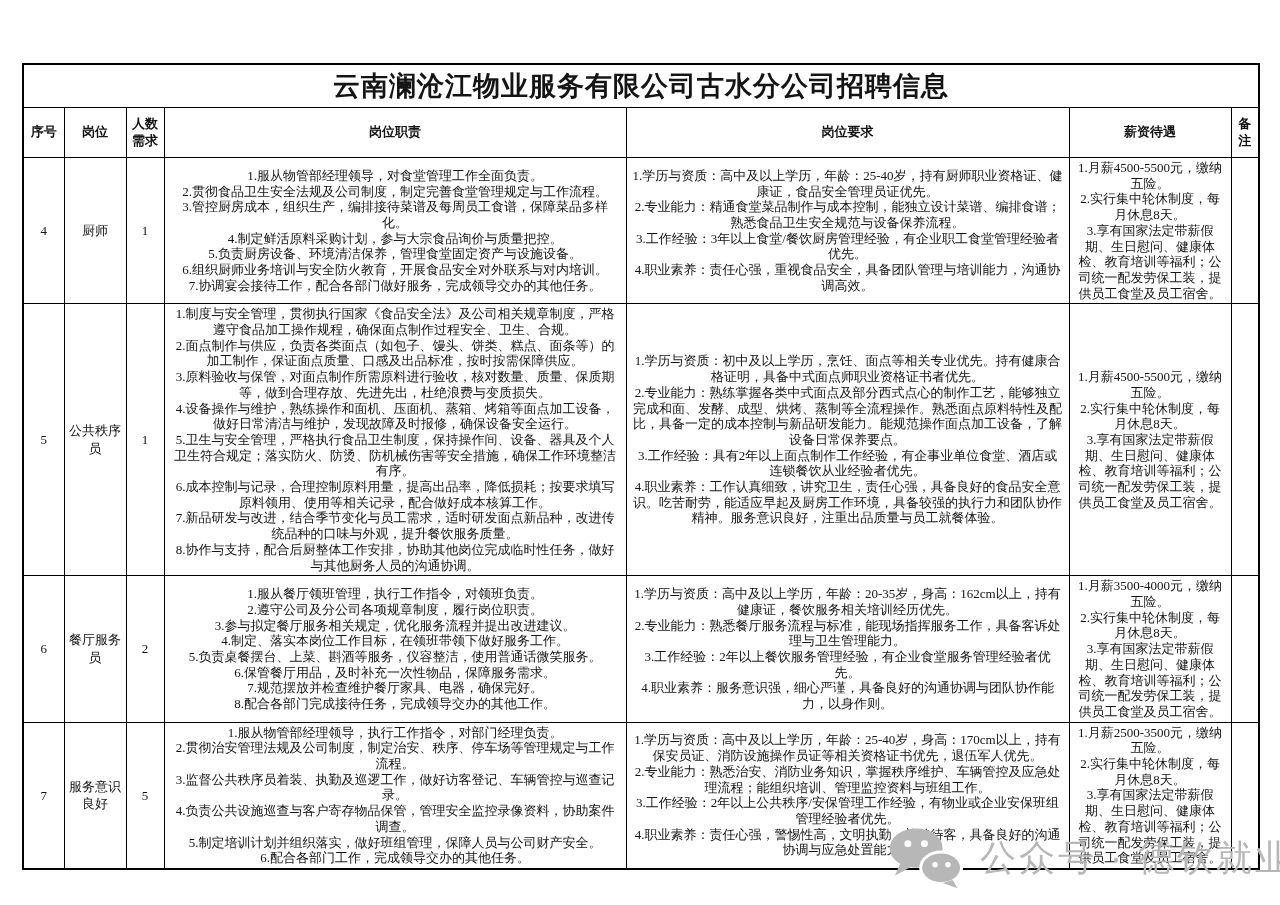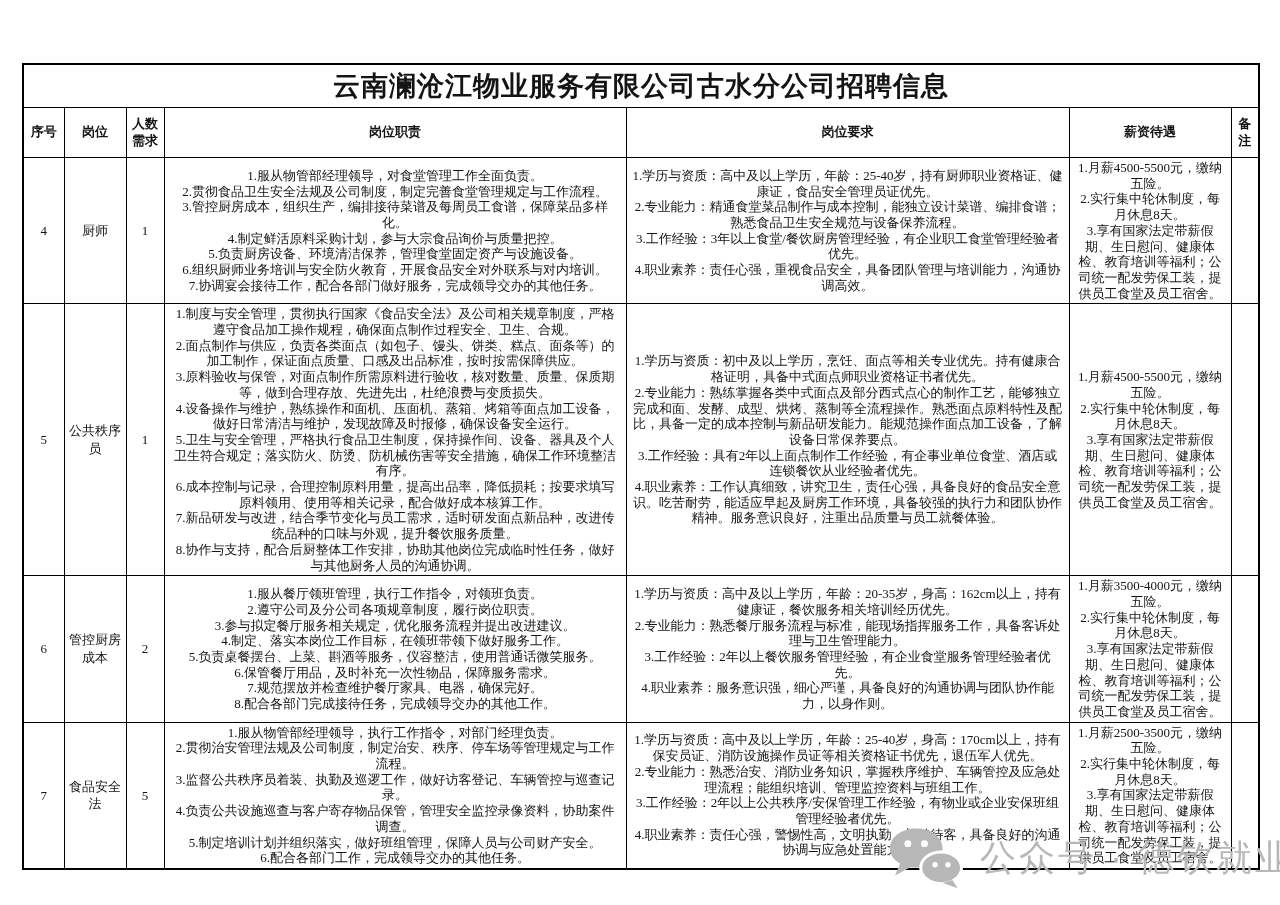--- a/index.html
+++ b/index.html
@@ -104,42 +104,42 @@
 2.专业能力：熟练掌握各类中式面点及部分西式点心的制作工艺，能够独立完成和面、发酵、成型、烘烤、蒸制等全流程操作。熟悉面点原料特性及配比，具备一定的成本控制与新品研发能力。能规范操作面点加工设备，了解设备日常保养要点。
 3.工作经验：具有2年以上面点制作工作经验，有企事业单位食堂、酒店或连锁餐饮从业经验者优先。
 4.职业素养：工作认真细致，讲究卫生，责任心强，具备良好的食品安全意识。吃苦耐劳，能适应早起及厨房工作环境，具备较强的执行力和团队协作精神。服务意识良好，注重出品质量与员工就餐体验。</td>
     <td class="text-cell">1.月薪4500-5500元，缴纳五险。
 2.实行集中轮休制度，每月休息8天。
 3.享有国家法定带薪假期、生日慰问、健康体检、教育培训等福利；公司统一配发劳保工装，提供员工食堂及员工宿舍。</td>
     <td class="text-cell"></td>
   </tr>
   <tr class="row-c">
     <td class="center-cell">6</td>
-    <td class="center-cell">管控厨房成本</td>
+    <td class="center-cell">餐厅服务员</td>
     <td class="center-cell">2</td>
     <td class="text-cell">1.服从餐厅领班管理，执行工作指令，对领班负责。
 2.遵守公司及分公司各项规章制度，履行岗位职责。
 3.参与拟定餐厅服务相关规定，优化服务流程并提出改进建议。
 4.制定、落实本岗位工作目标，在领班带领下做好服务工作。
 5.负责桌餐摆台、上菜、斟酒等服务，仪容整洁，使用普通话微笑服务。
 6.保管餐厅用品，及时补充一次性物品，保障服务需求。
 7.规范摆放并检查维护餐厅家具、电器，确保完好。
 8.配合各部门完成接待任务，完成领导交办的其他工作。</td>
     <td class="text-cell">1.学历与资质：高中及以上学历，年龄：20-35岁，身高：162cm以上，持有健康证，餐饮服务相关培训经历优先。
 2.专业能力：熟悉餐厅服务流程与标准，能现场指挥服务工作，具备客诉处理与卫生管理能力。
 3.工作经验：2年以上餐饮服务管理经验，有企业食堂服务管理经验者优先。
 4.职业素养：服务意识强，细心严谨，具备良好的沟通协调与团队协作能力，以身作则。</td>
     <td class="text-cell">1.月薪3500-4000元，缴纳五险。
 2.实行集中轮休制度，每月休息8天。
 3.享有国家法定带薪假期、生日慰问、健康体检、教育培训等福利；公司统一配发劳保工装，提供员工食堂及员工宿舍。</td>
     <td class="text-cell"></td>
   </tr>
   <tr class="row-d">
     <td class="center-cell">7</td>
-    <td class="center-cell">食品安全法</td>
+    <td class="center-cell">服务意识良好</td>
     <td class="center-cell">5</td>
     <td class="text-cell">1.服从物管部经理领导，执行工作指令，对部门经理负责。
 2.贯彻治安管理法规及公司制度，制定治安、秩序、停车场等管理规定与工作流程。
 3.监督公共秩序员着装、执勤及巡逻工作，做好访客登记、车辆管控与巡查记录。
 4.负责公共设施巡查与客户寄存物品保管，管理安全监控录像资料，协助案件调查。
 5.制定培训计划并组织落实，做好班组管理，保障人员与公司财产安全。
 6.配合各部门工作，完成领导交办的其他任务。</td>
     <td class="text-cell">1.学历与资质：高中及以上学历，年龄：25-40岁，身高：170cm以上，持有保安员证、消防设施操作员证等相关资格证书优先，退伍军人优先。
 2.专业能力：熟悉治安、消防业务知识，掌握秩序维护、车辆管控及应急处理流程；能组织培训、管理监控资料与班组工作。
 3.工作经验：2年以上公共秩序/安保管理工作经验，有物业或企业安保班组管理经验者优先。

